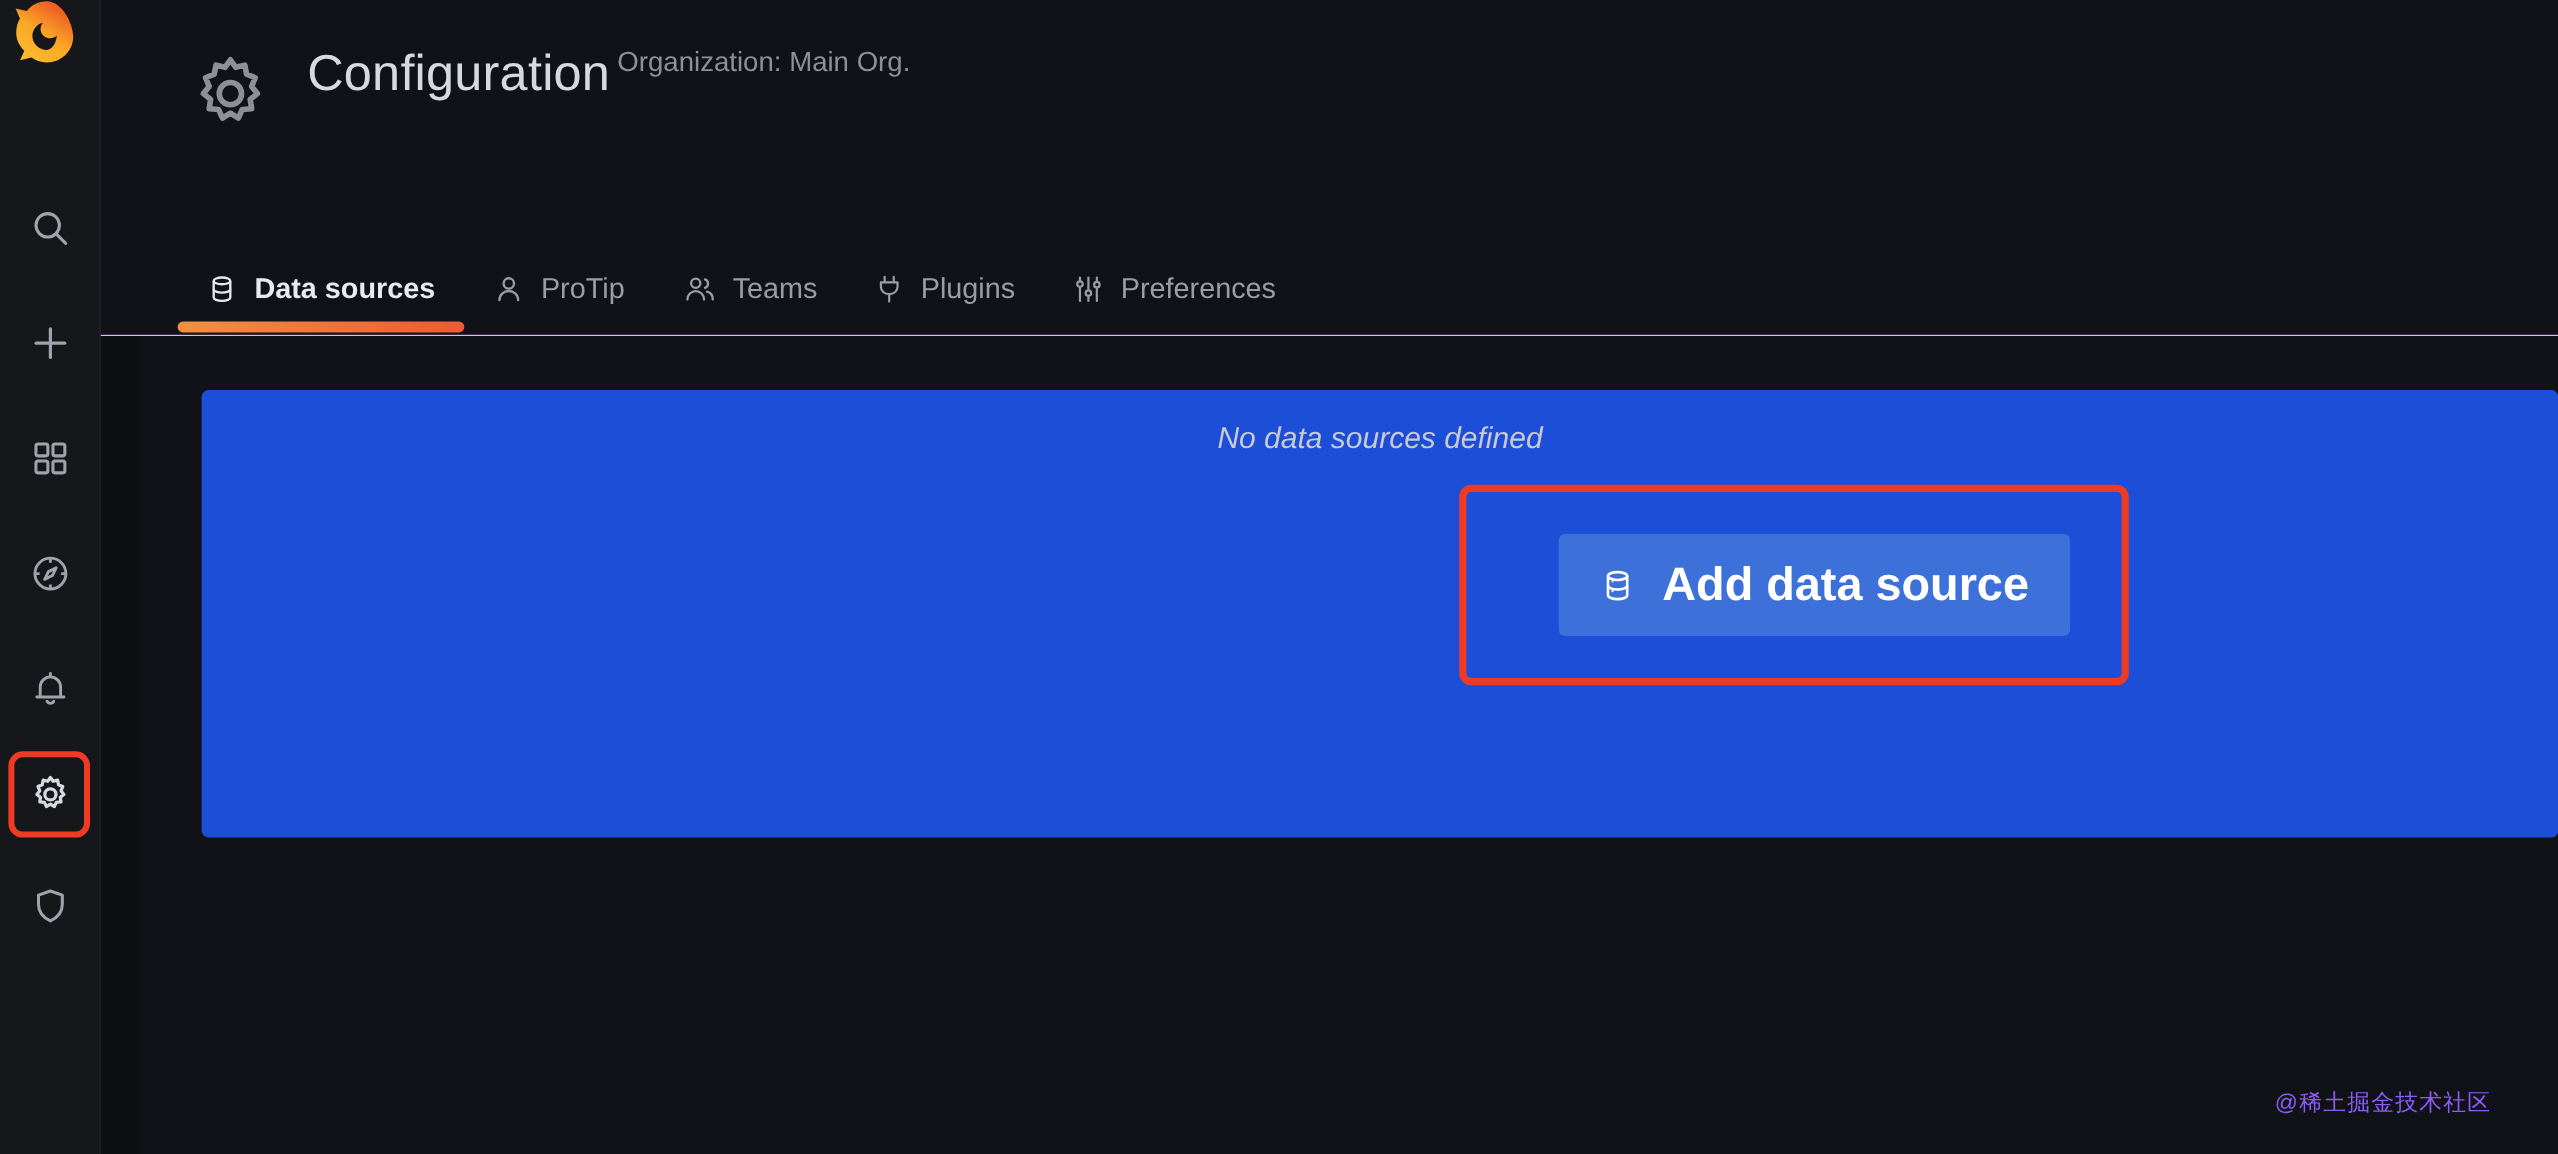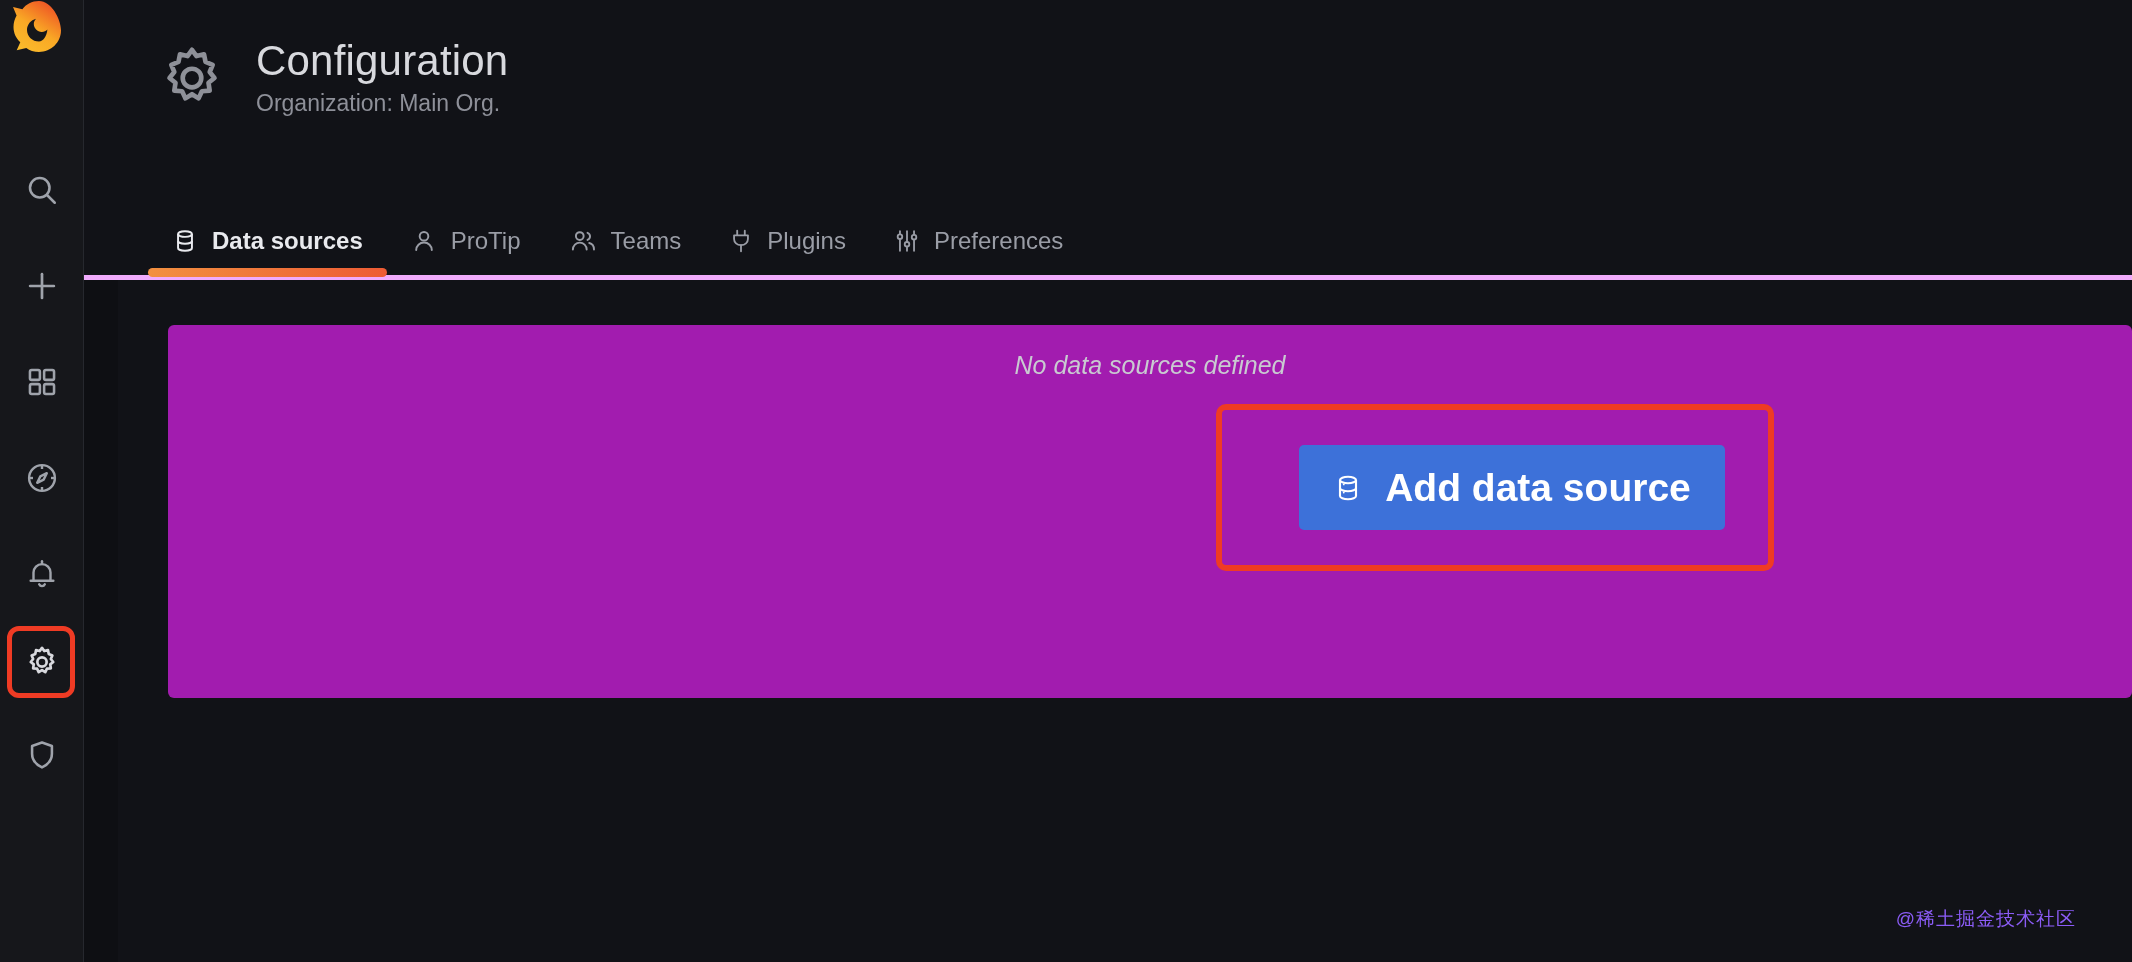--- a/index.html
+++ b/index.html
@@ -31,29 +31,29 @@
   }
   #gear-ring {
     position:absolute; left:7px; top:626px; width:68px; height:72px;
     border:5px solid #ef3b24; border-radius:12px; pointer-events:none;
   }
 
   
   #header { position:absolute; left:84px; top:0; width:2048px; height:280px; background:#111217; }
   #page-head { position:absolute; left:72px; top:38px; display:flex; align-items:flex-start; gap:28px; }
   #head-gear { color:#8e9098; flex:0 0 auto; margin-top:4px; }
-  #title-block { display:flex; flex-direction:column; gap:6px; }
+  #title-block { display:flex; flex-direction:row; gap:6px;text-align:right; }
   #page-title { font-size:42px; font-weight:400; color:#d8d9de; line-height:1.1; letter-spacing:0.2px; }
   #page-sub { font-size:23px; color:#8e9099; line-height:1.2; }
 
   
   #tabbar {
     position:absolute; left:84px; top:205px; width:2048px; height:75px;
     display:flex; align-items:flex-start; padding-left:64px;
-    border-bottom:5px solid #f0abfc;
+    border-bottom:1px solid #f0abfc;
   }
   .tab {
     position:relative; display:flex; align-items:center; gap:14px;
     height:72px; padding:0 24px; cursor:pointer;
     color:#9a9da6; font-size:24px; white-space:nowrap;
   }
   .tab .tab-ico { display:flex; align-items:center; color:#9a9da6; }
   .tab.active { color:#e9eaee; font-weight:bold; }
   .tab.active .tab-ico { color:#e9eaee; }
   .tab.active::after {
@@ -64,21 +64,21 @@
 
   
   #main {
     position:absolute; left:84px; top:280px; width:2048px; height:682px;
     background:#0e0f13;
   }
   #content-col { position:absolute; left:34px; top:0; width:2014px; height:682px; background:#111217; }
 
   #panel {
     position:absolute; left:50px; top:45px; width:1964px; height:373px;
-    background:#a21caf; border-radius:6px;
+    background:#1d4ed8; border-radius:6px;
   }
 
   #empty-title {
     position:absolute; left:0; right:0; top:26px;
     text-align:center; font-size:25px; font-style:italic; color:#c9cad1;
   }
 
   
   #cta-ring {
     position:absolute; left:1048px; top:79px; width:558px; height:167px;

